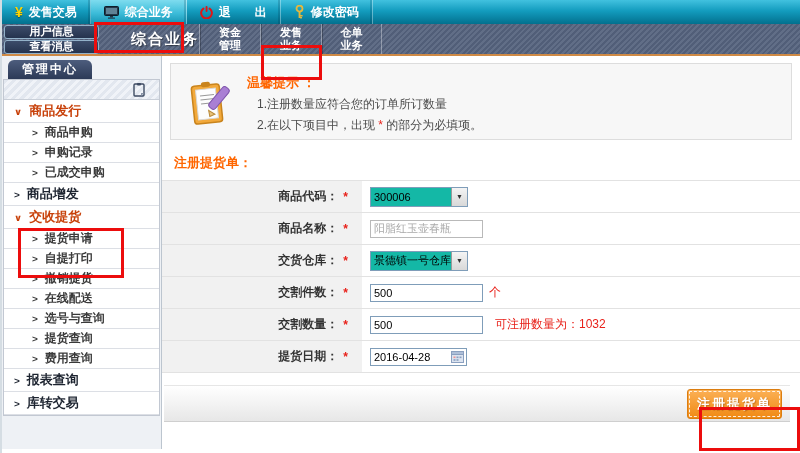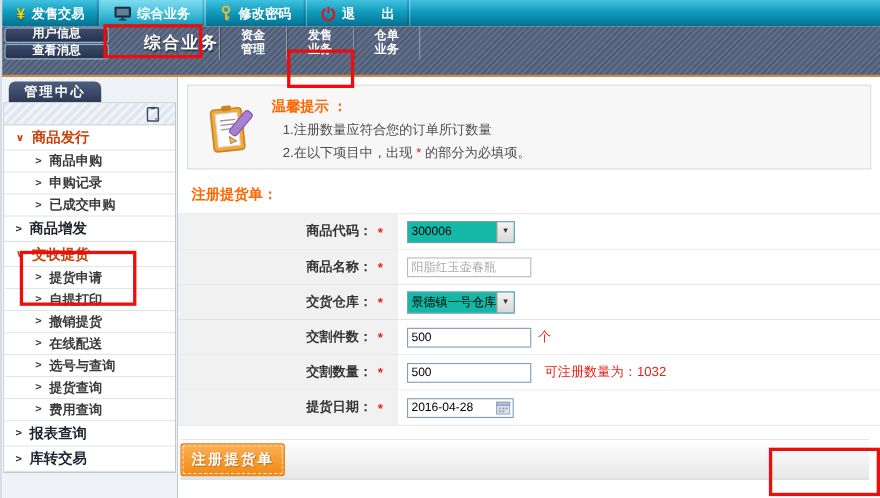--- a/index.html
+++ b/index.html
@@ -13,21 +13,21 @@
   .win-title { font-size:12px; font-weight:bold; color:#10131c; }
 
   
   .toolbar { height:24px; background:linear-gradient(180deg,#41c1df 0%,#139cbe 45%,#02708e 100%); display:flex; }
   .tb-btn { display:flex; align-items:center; gap:6px; padding:0 13px; color:#fff; font-size:12px; font-weight:bold;
             border-right:1px solid rgba(255,255,255,.35); box-shadow:inset -2px 0 rgba(0,40,60,.18); cursor:pointer; white-space:pre; }
   .tb-btn.active { background:linear-gradient(180deg,#7edcef 0%,#3cbcd9 55%,#1594b4 100%); }
   .yen { color:#ffd400; font-size:14px; font-weight:bold; text-shadow:0 1px 1px rgba(0,0,0,.4); }
 
   
-  .subnav { height:46px; position:relative; border-bottom:2px solid #cf8a45;
+  .subnav { height:32px; position:relative; border-bottom:2px solid #cf8a45;
             background:#55637e;
             background-image:repeating-linear-gradient(135deg, rgba(255,255,255,.07) 0 2px, rgba(0,0,0,.05) 2px 4px); }
   .mini-tabs { position:absolute; left:2px; top:1px; width:95px; }
   .mini-tab { height:14px; margin-bottom:1px; background:linear-gradient(#3c4c6a,#25334e); border:1px solid #93b2ca;
               border-radius:3px; color:#fff; font-size:11px; font-weight:bold; line-height:11px; text-align:center; cursor:pointer; }
   .section-title { position:absolute; left:113px; top:6px; width:100px; text-align:center; color:#fff;
                    font-size:15px; font-weight:bold; letter-spacing:2px; text-shadow:1px 1px 1px rgba(0,0,0,.45); }
   .subnav-items { position:absolute; left:197px; top:0; height:30px; display:flex; }
   .subnav-item { width:61px; height:30px; display:flex; flex-direction:column; justify-content:center; align-items:center;
                  color:#fff; font-size:11px; font-weight:bold; line-height:13px; cursor:pointer;
@@ -80,21 +80,21 @@
              display:flex; align-items:center; justify-content:center; font-size:7px; color:#333; }
   .txt { height:18px; border:1px solid #7f9db9; font-size:11px; padding:0 3px; width:113px; font-family:inherit; color:#000; }
   .txt.dis { border-color:#b9b9b9; color:#a9a9a9; }
   .date-wrap { position:relative; }
   .date-wrap .txt { width:97px; padding-right:17px; }
   .cal-icon { position:absolute; right:3px; top:4px; cursor:pointer; }
   .suffix-red { color:#e8211a; font-size:12px; }
 
   .bottom-bar { position:absolute; left:2px; right:10px; top:329px; height:37px;
                 background:linear-gradient(#ffffff,#e7e7e7); border-top:1px solid #e6e6e6; border-bottom:1px solid #cfcfcf;
-                display:flex; align-items:center; padding-right:8px; }
+                display:flex; align-items:center; justify-content:flex-end; padding-right:8px; }
   .submit-btn { background:linear-gradient(#fbb055,#f08a14); border:1px solid #db7d10; border-radius:3px;
                 color:#fff; font-size:13px; font-weight:bold; letter-spacing:2px; padding:5px 9px;
                 outline:1px dashed rgba(255,255,255,.85); outline-offset:-3px; cursor:pointer;
                 text-shadow:1px 1px 1px rgba(150,70,0,.5); }
 
   
   .ann { position:absolute; border:3px solid #ec0d0d; pointer-events:none; z-index:50; }
   .ann1 { left:92px;  top:22px;  width:90px;  height:31px; }
   .ann2 { left:259px; top:45px;  width:61px;  height:35px; }
   .ann3 { left:16px;  top:228px; width:106px; height:50px; }
@@ -114,34 +114,34 @@
     <div class="tb-btn active">
       <svg width="15" height="13" viewBox="0 0 15 13">
         <rect x="0.5" y="0.5" width="14" height="9" rx="1" fill="#24384a" stroke="#0d1d2a"></rect>
         <rect x="2" y="2" width="11" height="6" fill="#5f8296"></rect>
         <rect x="6" y="10" width="3" height="1.5" fill="#24384a"></rect>
         <rect x="4" y="11.5" width="7" height="1.2" fill="#24384a"></rect>
       </svg>
       <span>综合业务</span>
     </div>
     <div class="tb-btn">
+      <svg width="13" height="13" viewBox="0 0 13 13">
+        <path d="M3.4 2.6 A5.4 5.4 0 1 0 9.6 2.6" fill="none" stroke="#e01515" stroke-width="2" stroke-linecap="round"></path>
+        <rect x="5.6" y="0" width="1.9" height="6" rx="0.9" fill="#e01515"></rect>
+      </svg>
+      <span>退　　出</span>
+    </div>
+    <div class="tb-btn">
       <svg width="11" height="14" viewBox="0 0 11 14">
         <circle cx="5.5" cy="3.6" r="3" fill="none" stroke="#e8b83a" stroke-width="1.8"></circle>
         <rect x="4.6" y="6" width="1.9" height="7" fill="#e8b83a"></rect>
         <rect x="6" y="10" width="2.6" height="1.5" fill="#e8b83a"></rect>
         <rect x="6" y="12" width="2" height="1.4" fill="#e8b83a"></rect>
       </svg>
       <span>修改密码</span>
-    </div>
-    <div class="tb-btn">
-      <svg width="13" height="13" viewBox="0 0 13 13">
-        <path d="M3.4 2.6 A5.4 5.4 0 1 0 9.6 2.6" fill="none" stroke="#e01515" stroke-width="2" stroke-linecap="round"></path>
-        <rect x="5.6" y="0" width="1.9" height="6" rx="0.9" fill="#e01515"></rect>
-      </svg>
-      <span>退　　出</span>
     </div>
   </div>
 
   <div class="subnav">
     <div class="mini-tabs">
       <div class="mini-tab">用户信息</div>
       <div class="mini-tab">查看消息</div>
     </div>
     <div class="section-title">综合业务</div>
     <div class="subnav-items">

